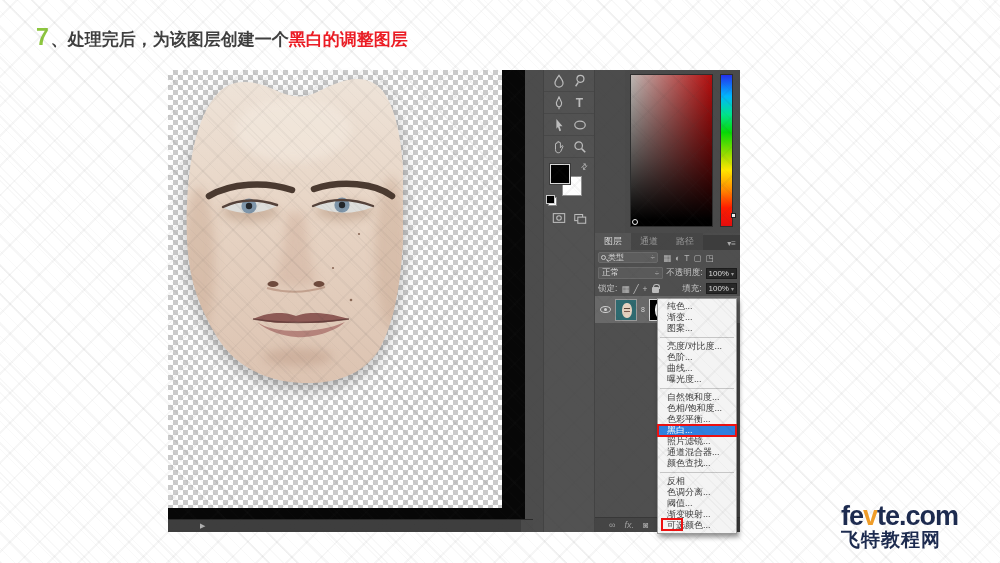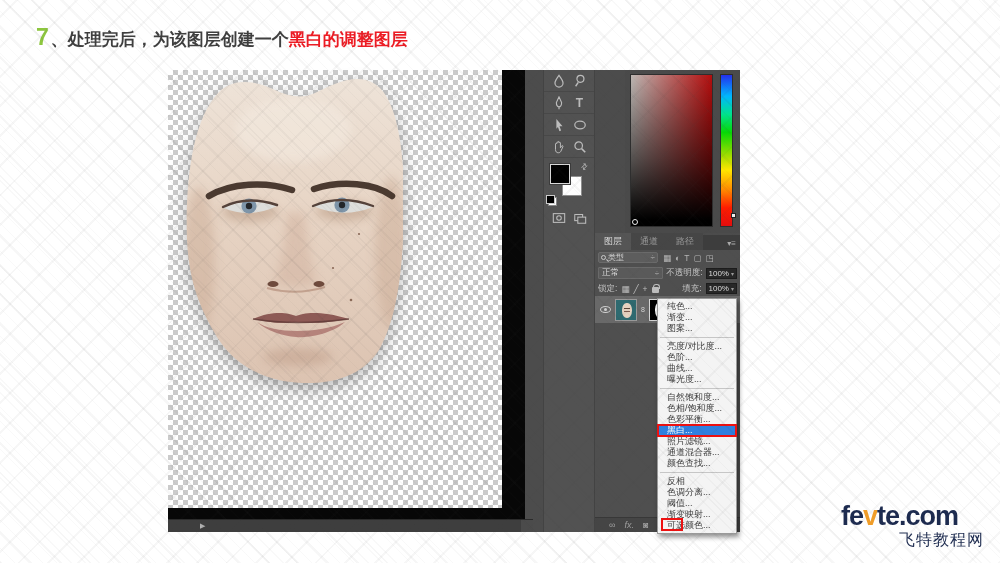--- a/index.html
+++ b/index.html
@@ -106,24 +106,24 @@
   
   .adj-menu { position:absolute; left:489px; top:228px; width:80px; background:#f4f4f4;
     border:1px solid #9a9a9a; box-shadow:2px 3px 5px rgba(0,0,0,0.45); padding:2px 0; z-index:40; }
   .menu-item { height:11px; line-height:11px; font-size:9px; color:#3c3c3c; padding-left:9px; white-space:nowrap; }
   .menu-item.hl { background:#2f80e0; color:#fff; outline:2px solid #ee1111; outline-offset:-1px; }
   .menu-sep { height:1px; background:#c6c6c6; margin:3px 2px; }
 
   .redbox2 { position:absolute; left:493px; top:448px; width:22px; height:13px; border:2px solid #ee1111; z-index:60; }
 
   
-  .logo { position:absolute; right:16px; bottom:12px; text-align:right; color:#1d2b4f; z-index:600; }
+  .logo { position:absolute; right:16px; bottom:12px; color:#1d2b4f; z-index:600; }
   .logo .line1 { font-size:27px; font-weight:bold; letter-spacing:-1px; line-height:24px; margin-right:26px; }
   .logo .line1 .vv { color:#f09d28; }
-  .logo .line2 { font-size:16px; font-weight:normal; letter-spacing:1px; line-height:23px; }
+  .logo .line2 { font-size:19px; font-weight:bold; letter-spacing:1px; line-height:23px; }
 </style>
 </head>
 <body>
 
 <div class="title">
   <span class="num">7</span><span>、</span><span>处理完后，为该图层创建一个</span><span class="hl">黑白的调整图层</span>
 </div>
 
 <div class="ps">
 

